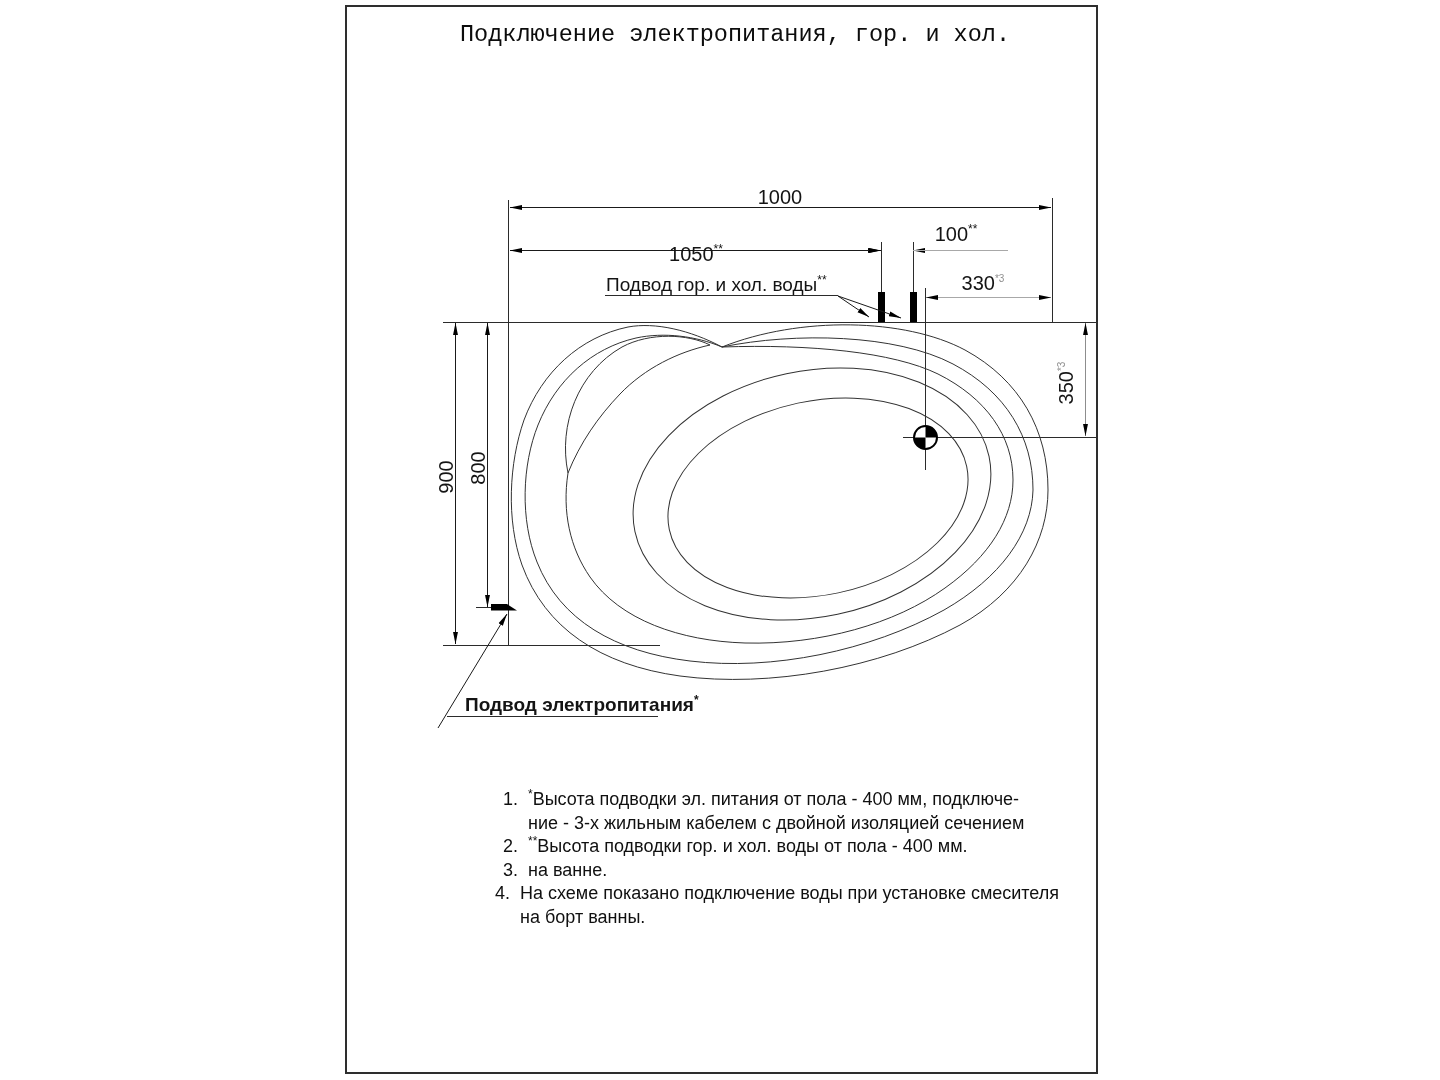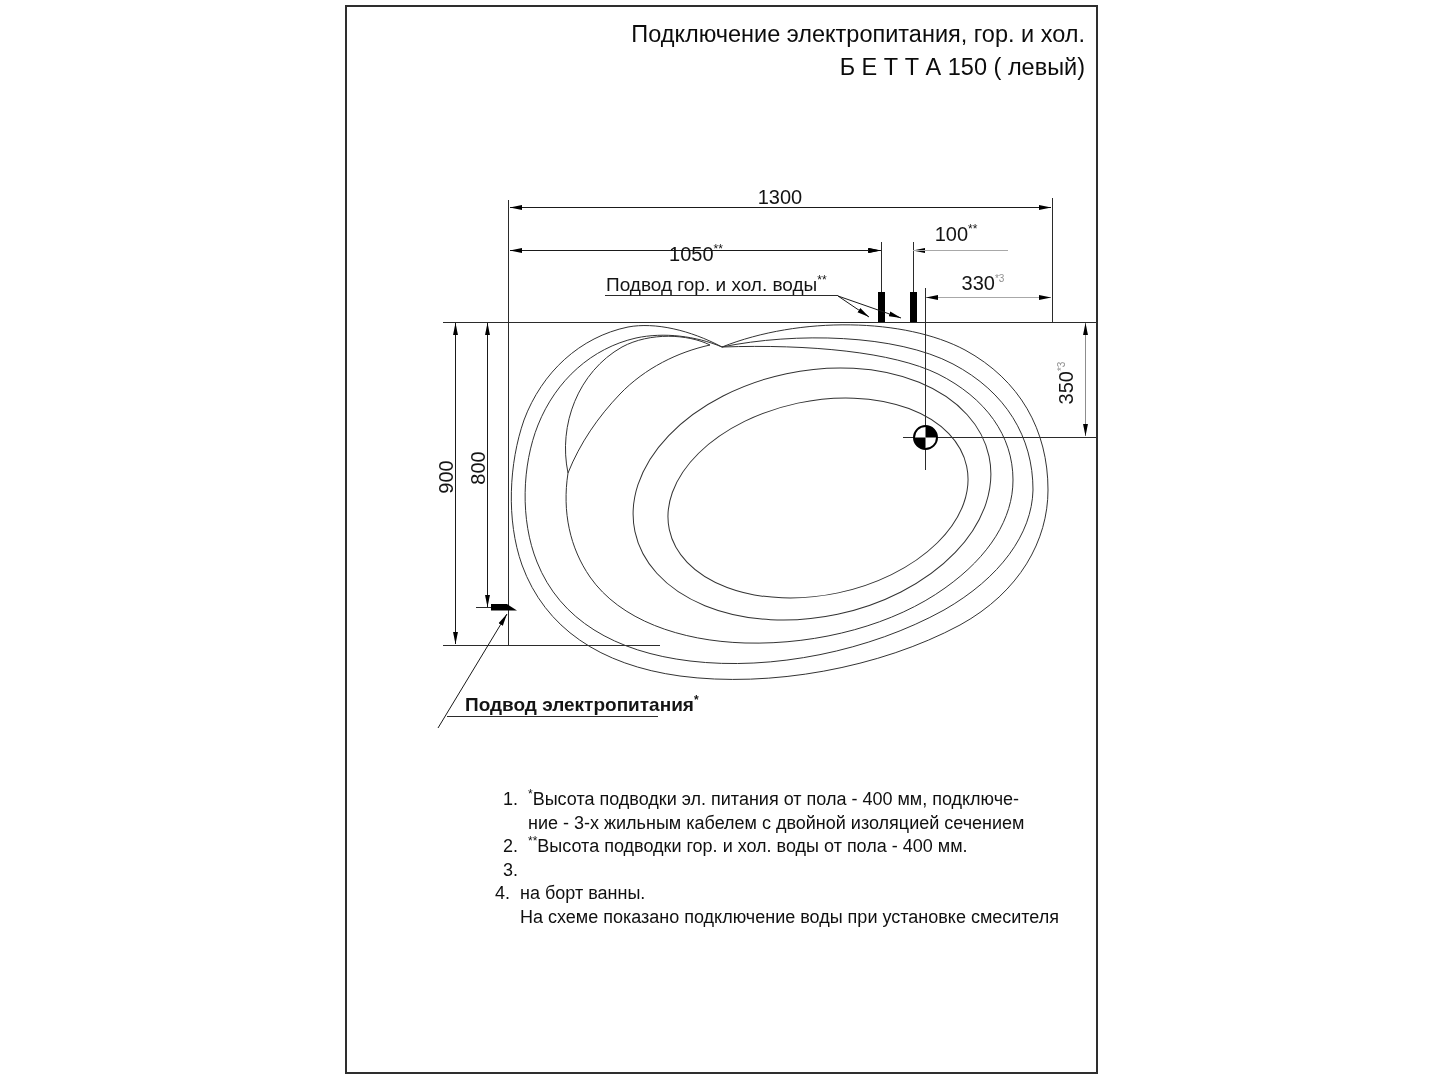--- a/index.html
+++ b/index.html
@@ -1,21 +1,21 @@
 <!DOCTYPE html>
 <html><head>
 <meta charset="utf-8">
 <style>
   html,body{margin:0;padding:0;background:#ffffff;}
   #stage{position:relative;width:1440px;height:1080px;background:#fff;overflow:hidden;
          font-family:"Liberation Sans",sans-serif;color:#111;}
   .border-frame{position:absolute;left:345px;top:5px;width:753px;height:1069px;
                 border:2px solid #2e2e2e;box-sizing:border-box;}
-  .title{position:absolute;left:385px;top:18px;width:700px;text-align:right;
-         font-size:23.5px;line-height:33px;color:#0c0c0c;}
+  .title{position:absolute;left:385px;top:18px;width:700px;text-align:center;
+         font-size:23.5px;line-height:33px;color:#0c0c0c;font-family:Liberation Mono, monospace;}
   .hdim{position:absolute;transform:translate(-50%,-50%);font-size:20px;white-space:nowrap;color:#141414;}
   .vdim{position:absolute;transform:translate(-50%,-50%) rotate(-90deg);font-size:20px;white-space:nowrap;color:#141414;}
   .lbl{position:absolute;font-size:19px;white-space:nowrap;color:#141414;}
   sup.mk{vertical-align:super;font-size:12px;line-height:0;}
   sup.fnt{vertical-align:super;font-size:10px;line-height:0;color:#8f8f8f;}
   .notes{position:absolute;left:503px;top:788px;width:600px;font-size:18px;line-height:23.5px;color:#101010;}
   .note{display:flex;}
   .note .nnum{flex:none;width:25px;}
   .note .nbody{flex:1;}
   .note.outdent{margin-left:-8px;}
@@ -23,21 +23,20 @@
 </style>
 </head>
 <body>
 
 <div id="stage">
 
   <div class="border-frame"></div>
 
   <div class="title">
     <div>Подключение электропитания, гор. и хол.</div>
-    <div>Б Е Т Т А 150   ( левый)</div>
   </div>
 
   <svg width="1440" height="1080" viewBox="0 0 1440 1080">
     <defs>
       <marker id="ar" viewBox="0 0 12 6" markerWidth="13" markerHeight="6.5" refX="11.3" refY="3" orient="auto-start-reverse">
         <path d="M0,0.7 L11.5,3 L0,5.3 Z" fill="#000"></path>
       </marker>
     </defs>
 
     <g stroke="#2b2b2b" stroke-width="1" fill="none">
@@ -100,21 +99,21 @@
         C678,352 645,368 620,394 C598,417 580,443 568,473 Z"></path>
       <path d="M568,473
         C562,512 570,548 590,577 C620,620 680,641 745,643
         C820,645 895,624 945,588 C990,556 1013,518 1013,480
         C1013,436 986,398 938,374 C893,352 810,344 722,347"></path>
       <ellipse cx="812" cy="494" rx="181" ry="123" transform="rotate(-12 812 494)"></ellipse>
       <ellipse cx="818" cy="498" rx="152" ry="97" transform="rotate(-12 818 498)"></ellipse>
     </g>
   </svg>
 
-  <div class="hdim" style="left:780px;top:197px;"><span>1300</span><sup class="mk"></sup></div>
+  <div class="hdim" style="left:780px;top:197px;"><span>1000</span><sup class="mk"></sup></div>
   <div class="hdim" style="left:696px;top:254px;"><span>1050</span><sup class="mk">**</sup></div>
   <div class="hdim" style="left:956px;top:234px;"><span>100</span><sup class="mk">**</sup></div>
   <div class="hdim" style="left:983px;top:283px;"><span>330</span><sup class="fnt">*3</sup></div>
   <div class="vdim" style="left:1066px;top:383px;"><span>350</span><sup class="fnt">*3</sup></div>
   <div class="vdim" style="left:446px;top:477px;"><span>900</span><sup class="mk"></sup></div>
   <div class="vdim" style="left:478px;top:468px;"><span>800</span><sup class="mk"></sup></div>
 
   <div class="lbl" style="left:606px;top:274px;"><span>Подвод гор. и хол. воды</span><sup class="mk">**</sup></div>
   <div class="lbl" style="left:465px;top:694px;font-weight:bold;"><span>Подвод электропитания</span><sup class="mk">*</sup></div>
 
@@ -128,24 +127,25 @@
     </div>
     <div class="note">
       <span class="nnum">2.</span>
       <div class="nbody">
         <div><sup class="mk">**</sup><span>Высота подводки гор. и хол. воды от пола - 400 мм.</span></div>
       </div>
     </div>
     <div class="note">
       <span class="nnum">3.</span>
       <div class="nbody">
+        <div><span>на ванне.</span></div>
       </div>
     </div>
     <div class="note outdent">
       <span class="nnum">4.</span>
       <div class="nbody">
+        <div><span>На схеме показано подключение воды при установке смесителя</span></div>
         <div><span>на борт ванны.</span></div>
-        <div><span>На схеме показано подключение воды при установке смесителя</span></div>
       </div>
     </div>
   </div>
 
 </div>
 
 </body></html>

